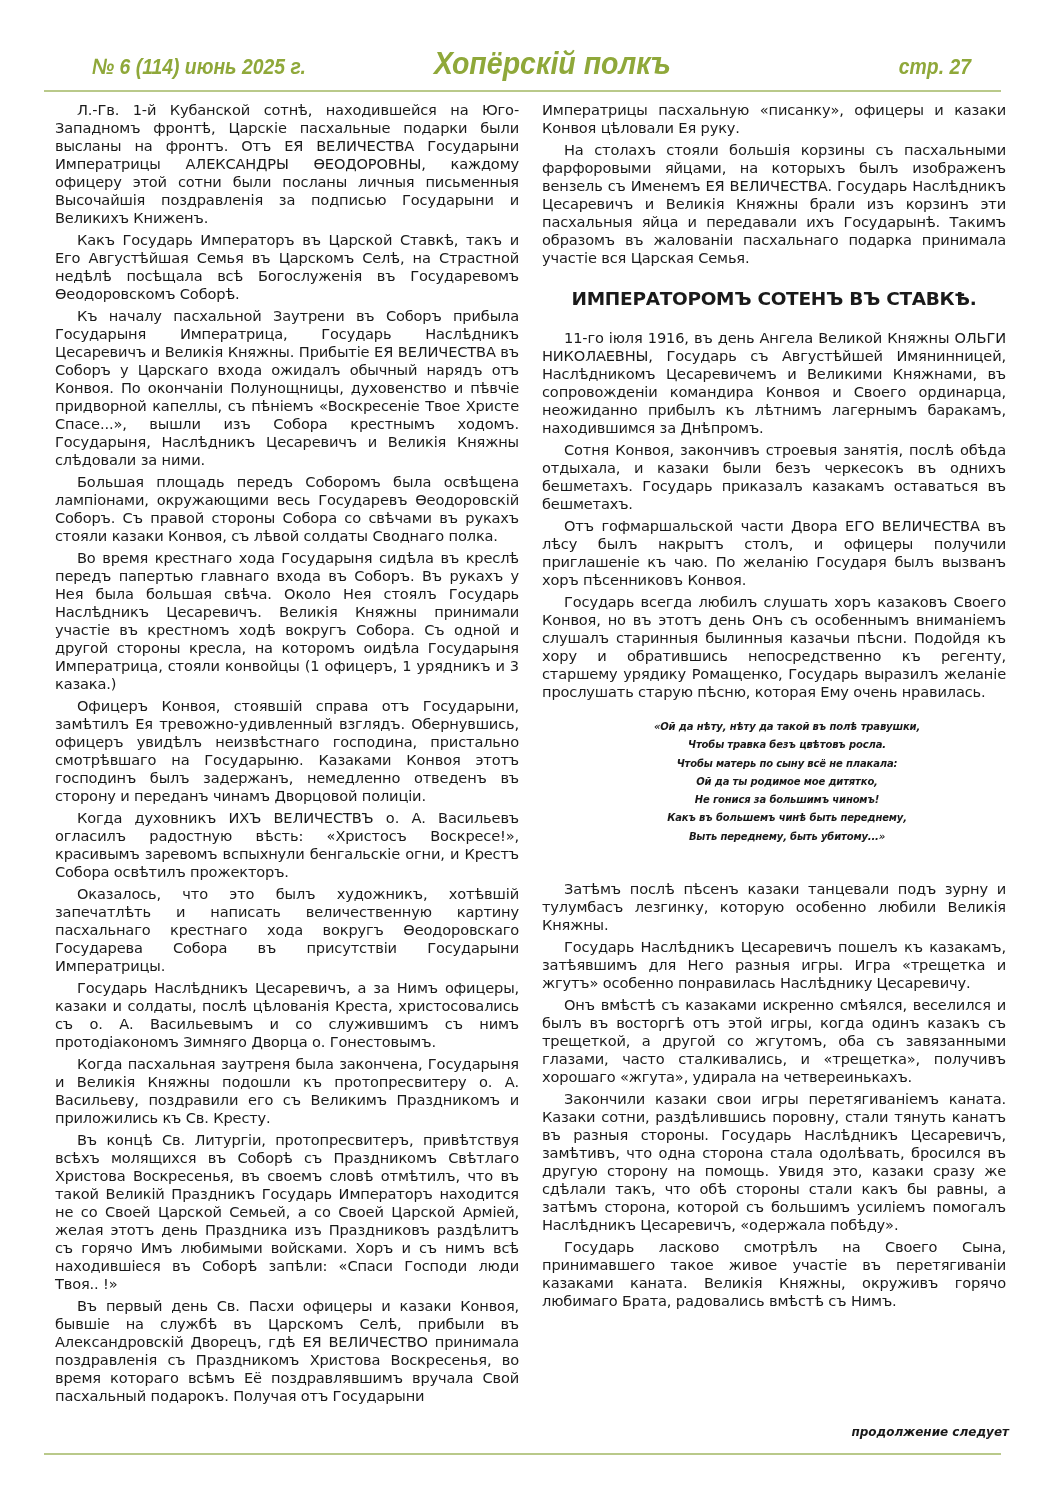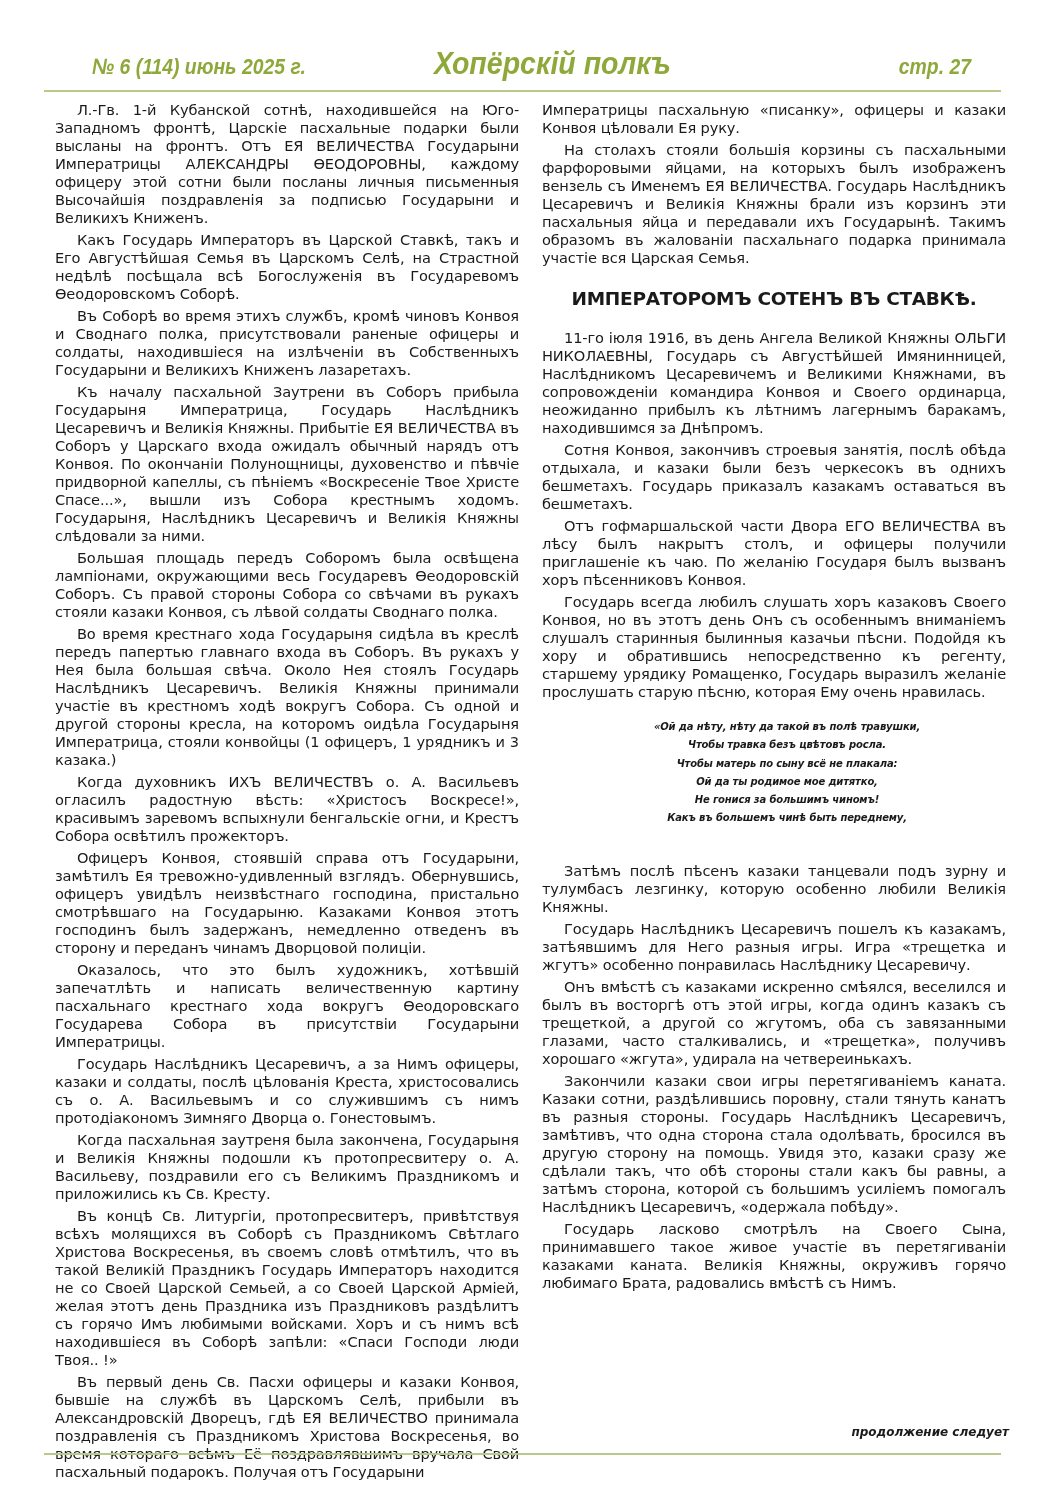--- a/index.html
+++ b/index.html
@@ -34,26 +34,25 @@
 <div class="header">
   <span class="hdr-issue">№ 6 (114) июнь 2025 г.</span>
   <span class="hdr-title">Хопёрскiй полкъ</span>
   <span class="hdr-page">стр. 27</span>
 </div>
 <div class="rule-top"></div>
 
 <div class="col col-left">
   <p>Л.-Гв. 1-й Кубанской сотнѣ, находившейся на Юго-Западномъ фронтѣ, Царскiе пасхальные подарки были высланы на фронтъ. Отъ ЕЯ ВЕЛИЧЕСТВА Государыни Императрицы АЛЕКСАНДРЫ ѲЕОДОРОВНЫ, каждому офицеру этой сотни были посланы личныя письменныя Высочайшiя поздравленiя за подписью Государыни и Великихъ Книженъ.</p>
   <p>Какъ Государь Императоръ въ Царской Ставкѣ, такъ и Его Августѣйшая Семья въ Царскомъ Селѣ, на Страстной недѣлѣ посѣщала всѣ Богослуженiя въ Государевомъ Ѳеодоровскомъ Соборѣ.</p>
-  <p>Въ Соборѣ во время этихъ службъ, кромѣ чиновъ Конвоя и Своднаго полка, присутствовали раненые офицеры и солдаты, находившiеся на излѣченiи въ Собственныхъ Государыни и Великихъ Книженъ лазаретахъ.</p>
   <p>Къ началу пасхальной Заутрени въ Соборъ прибыла Государыня Императрица, Государь Наслѣдникъ Цесаревичъ и Великiя Княжны. Прибытiе ЕЯ ВЕЛИЧЕСТВА въ Соборъ у Царскаго входа ожидалъ обычный нарядъ отъ Конвоя. По окончанiи Полунощницы, духовенство и пѣвчiе придворной капеллы, съ пѣнiемъ «Воскресенiе Твое Христе Спасе...», вышли изъ Собора крестнымъ ходомъ. Государыня, Наслѣдникъ Цесаревичъ и Великiя Княжны слѣдовали за ними.</p>
   <p>Большая площадь передъ Соборомъ была освѣщена лампiонами, окружающими весь Государевъ Ѳеодоровскiй Соборъ. Съ правой стороны Собора со свѣчами въ рукахъ стояли казаки Конвоя, съ лѣвой солдаты Своднаго полка.</p>
   <p>Во время крестнаго хода Государыня сидѣла въ креслѣ передъ папертью главнаго входа въ Соборъ. Въ рукахъ у Нея была большая свѣча. Около Нея стоялъ Государь Наслѣдникъ Цесаревичъ. Великiя Княжны принимали участiе въ крестномъ ходѣ вокругъ Собора. Съ одной и другой стороны кресла, на которомъ оидѣла Государыня Императрица, стояли конвойцы (1 офицеръ, 1 урядникъ и 3 казака.)</p>
+  <p>Офицеръ Конвоя, стоявшiй справа отъ Государыни, замѣтилъ Ея тревожно-удивленный взглядъ. Обернувшись, офицеръ увидѣлъ неизвѣстнаго господина, пристально смотрѣвшаго на Государыню. Казаками Конвоя этотъ господинъ былъ задержанъ, немедленно отведенъ въ сторону и переданъ чинамъ Дворцовой полицiи.</p>
   <p>Когда духовникъ ИХЪ ВЕЛИЧЕСТВЪ о. А. Васильевъ огласилъ радостную вѣсть: «Христосъ Воскресе!», красивымъ заревомъ вспыхнули бенгальскiе огни, и Крестъ Собора освѣтилъ прожекторъ.</p>
-  <p>Офицеръ Конвоя, стоявшiй справа отъ Государыни, замѣтилъ Ея тревожно-удивленный взглядъ. Обернувшись, офицеръ увидѣлъ неизвѣстнаго господина, пристально смотрѣвшаго на Государыню. Казаками Конвоя этотъ господинъ былъ задержанъ, немедленно отведенъ въ сторону и переданъ чинамъ Дворцовой полицiи.</p>
   <p>Оказалось, что это былъ художникъ, хотѣвшiй запечатлѣть и написать величественную картину пасхальнаго крестнаго хода вокругъ Ѳеодоровскаго Государева Собора въ присутствiи Государыни Императрицы.</p>
   <p>Государь Наслѣдникъ Цесаревичъ, а за Нимъ офицеры, казаки и солдаты, послѣ цѣлованiя Креста, христосовались съ о. А. Васильевымъ и со служившимъ съ нимъ протодiакономъ Зимняго Дворца о. Гонестовымъ.</p>
   <p>Когда пасхальная заутреня была закончена, Государыня и Великiя Княжны подошли къ протопресвитеру о. А. Васильеву, поздравили его съ Великимъ Праздникомъ и приложились къ Св. Кресту.</p>
   <p>Въ концѣ Св. Литургiи, протопресвитеръ, привѣтствуя всѣхъ молящихся въ Соборѣ съ Праздникомъ Свѣтлаго Христова Воскресенья, въ своемъ словѣ отмѣтилъ, что въ такой Великiй Праздникъ Государь Императоръ находится не со Своей Царской Семьей, а со Своей Царской Армiей, желая этотъ день Праздника изъ Праздниковъ раздѣлитъ съ горячо Имъ любимыми войсками. Хоръ и съ нимъ всѣ находившiеся въ Соборѣ запѣли: «Спаси Господи люди Твоя.. !»</p>
   <p>Въ первый день Св. Пасхи офицеры и казаки Конвоя, бывшiе на службѣ въ Царскомъ Селѣ, прибыли въ Александровскiй Дворецъ, гдѣ ЕЯ ВЕЛИЧЕСТВО принимала поздравленiя съ Праздникомъ Христова Воскресенья, во время котораго всѣмъ Её поздравлявшимъ вручала Свой пасхальный подарокъ. Получая отъ Государыни</p>
 </div>
 
 <div class="col col-right">
   <p class="noindent">Императрицы пасхальную «писанку», офицеры и казаки Конвоя цѣловали Ея руку.</p>
   <p>На столахъ стояли большiя корзины съ пасхальными фарфоровыми яйцами, на которыхъ былъ изображенъ вензель съ Именемъ ЕЯ ВЕЛИЧЕСТВА. Государь Наслѣдникъ Цесаревичъ и Великiя Княжны брали изъ корзинъ эти пасхальныя яйца и передавали ихъ Государынѣ. Такимъ образомъ въ жалованiи пасхальнаго подарка принимала участiе вся Царская Семья.</p>
@@ -67,20 +66,21 @@
   <p>Отъ гофмаршальской части Двора ЕГО ВЕЛИЧЕСТВА въ лѣсу былъ накрытъ столъ, и офицеры получили приглашенiе къ чаю. По желанiю Государя былъ вызванъ хоръ пѣсенниковъ Конвоя.</p>
   <p>Государь всегда любилъ слушать хоръ казаковъ Своего Конвоя, но въ этотъ день Онъ съ особеннымъ вниманiемъ слушалъ старинныя былинныя казачьи пѣсни. Подойдя къ хору и обратившись непосредственно къ регенту, старшему урядику Ромащенко, Государь выразилъ желанiе прослушать старую пѣсню, которая Ему очень нравилась.</p>
 
   <div class="poem">
     <div>«Ой да нѣту, нѣту да такой въ полѣ травушки,</div>
     <div>Чтобы травка безъ цвѣтовъ росла.</div>
     <div>Чтобы матерь по сыну всё не плакала:</div>
     <div>Ой да ты родимое мое дитятко,</div>
     <div>Не гонися за большимъ чиномъ!</div>
     <div>Какъ въ большемъ чинѣ быть переднему,</div>
+    <div>Выть переднему, быть убитому...»</div>
   </div>
 
   <p>Затѣмъ послѣ пѣсенъ казаки танцевали подъ зурну и тулумбасъ лезгинку, которую особенно любили Великiя Княжны.</p>
   <p>Государь Наслѣдникъ Цесаревичъ пошелъ къ казакамъ, затѣявшимъ для Него разныя игры. Игра «трещетка и жгутъ» особенно понравилась Наслѣднику Цесаревичу.</p>
   <p>Онъ вмѣстѣ съ казаками искренно смѣялся, веселился и былъ въ восторгѣ отъ этой игры, когда одинъ казакъ съ трещеткой, а другой со жгутомъ, оба съ завязанными глазами, часто сталкивались, и «трещетка», получивъ хорошаго «жгута», удирала на четвереинькахъ.</p>
   <p>Закончили казаки свои игры перетягиванiемъ каната. Казаки сотни, раздѣлившись поровну, стали тянуть канатъ въ разныя стороны. Государь Наслѣдникъ Цесаревичъ, замѣтивъ, что одна сторона стала одолѣвать, бросился въ другую сторону на помощь. Увидя это, казаки сразу же сдѣлали такъ, что обѣ стороны стали какъ бы равны, а затѣмъ сторона, которой съ большимъ усилiемъ помогалъ Наслѣдникъ Цесаревичъ, «одержала побѣду».</p>
   <p>Государь ласково смотрѣлъ на Своего Сына, принимавшего такое живое участiе въ перетягиванiи казаками каната. Великiя Княжны, окруживъ горячо любимаго Брата, радовались вмѣстѣ съ Нимъ.</p>
 </div>
 
 <div class="cont">продолжение следует</div>

